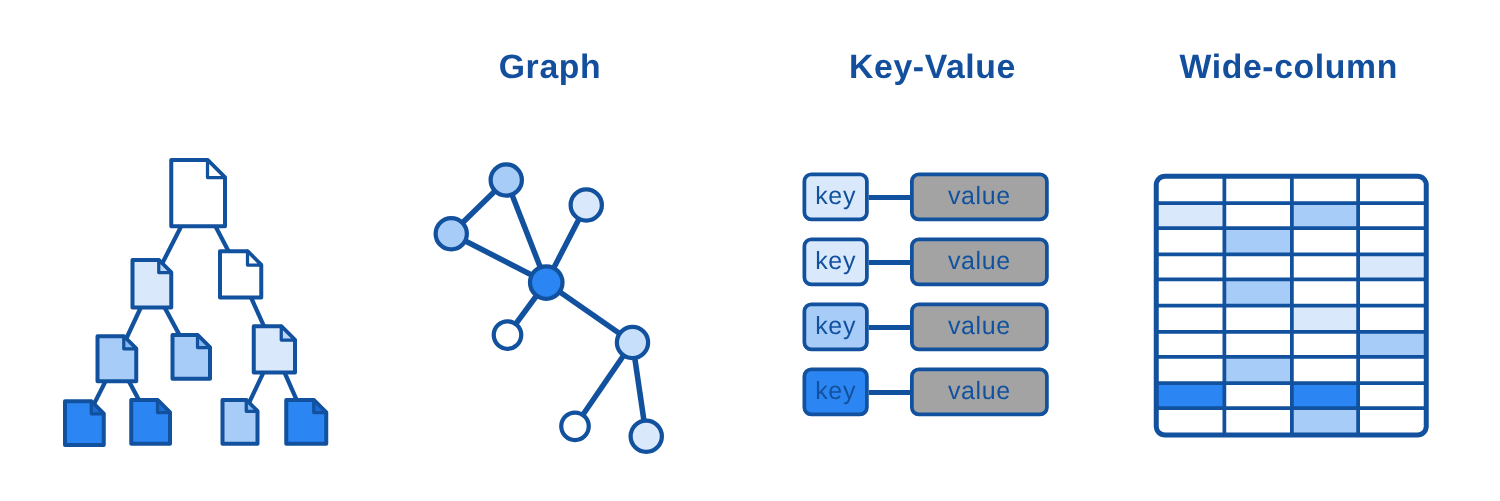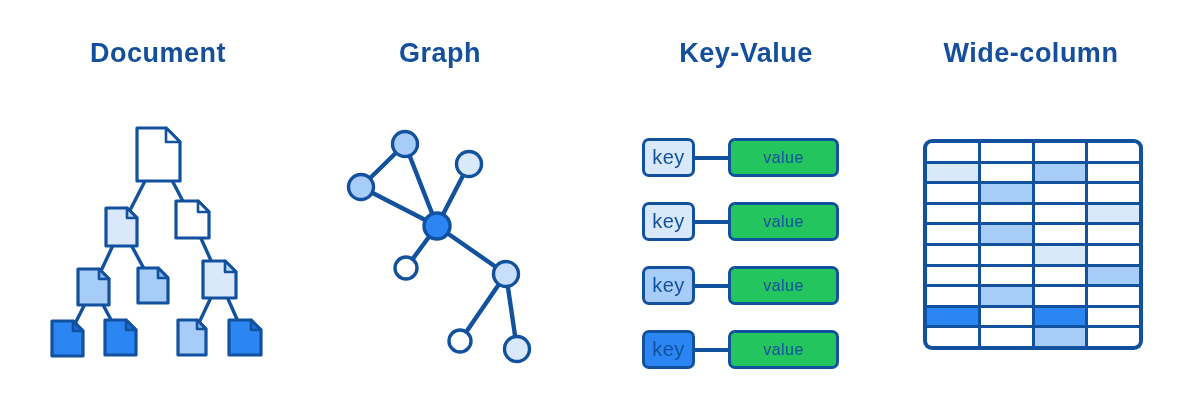--- a/index.html
+++ b/index.html
@@ -24,35 +24,35 @@
   #heading-graph{left:440px;}
   #heading-keyvalue{left:746px;}
   #heading-widecolumn{left:1031px;text-align:center;}
 
   #tree-svg{position:absolute;left:45px;top:118px;}
   #graph-svg{position:absolute;left:340px;top:120px;}
 
   
   #kv-rows{
     position:absolute;left:642px;top:138px;
-    display:flex;flex-direction:column;row-gap:25px;
+    display:flex;flex-direction:column;row-gap:13px;
   }
   .kv-row{display:flex;align-items:center;}
   .kv-key{
     width:53px;height:39px;box-sizing:border-box;
     border:3px solid #11519E;border-radius:7px;
     display:flex;align-items:center;justify-content:center;
     font-size:20px;color:#11519E;letter-spacing:0.5px;
   }
   .kv-connector{width:33px;height:4px;background:#11519E;}
   .kv-value{
     width:111px;height:39px;box-sizing:border-box;
-    border:3px solid #11519E;border-radius:7px;background:#22c55e;
+    border:3px solid #11519E;border-radius:7px;background:#a3a3a3;
     display:flex;align-items:center;justify-content:center;
-    font-size:16px;color:#11519E;letter-spacing:0.5px;
+    font-size:20px;color:#11519E;letter-spacing:0.5px;
   }
 
   
   #wc-grid{
     position:absolute;left:923px;top:139px;
     width:220px;height:211px;box-sizing:border-box;
     background:#11519E;border-radius:9px;padding:4px;
     display:grid;grid-template-columns:repeat(4,1fr);
     grid-auto-rows:1fr;gap:3px;
   }
@@ -60,21 +60,20 @@
   .wc-cell:nth-child(1){border-top-left-radius:5px;}
   .wc-cell:nth-child(4){border-top-right-radius:5px;}
   .wc-cell:nth-child(37){border-bottom-left-radius:5px;}
   .wc-cell:nth-child(40){border-bottom-right-radius:5px;}
 </style>
 </head>
 <body>
 
 <div class="canvas">
 
-  <div class="heading" id="heading-document">Document</div>
   <div class="heading" id="heading-graph">Graph</div>
   <div class="heading" id="heading-keyvalue">Key-Value</div>
   <div class="heading" id="heading-widecolumn">Wide-column</div>
 
   <svg id="tree-svg" width="220" height="240" viewBox="0 0 220 240">
       <line x1="113.5" y1="36.5" x2="76.5" y2="109" stroke="#11519E" stroke-width="3.4"></line>
       <line x1="113.5" y1="36.5" x2="147.5" y2="101.5" stroke="#11519E" stroke-width="3.4"></line>
       <line x1="76.5" y1="109" x2="48.5" y2="169" stroke="#11519E" stroke-width="3.4"></line>
       <line x1="76.5" y1="109" x2="108" y2="167.5" stroke="#11519E" stroke-width="3.4"></line>
       <line x1="147.5" y1="101.5" x2="174.5" y2="161.5" stroke="#11519E" stroke-width="3.4"></line>

